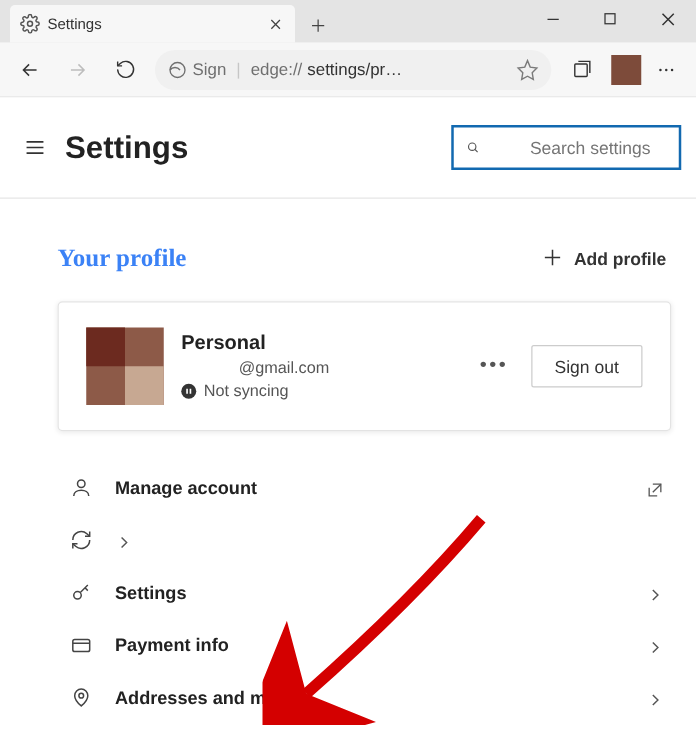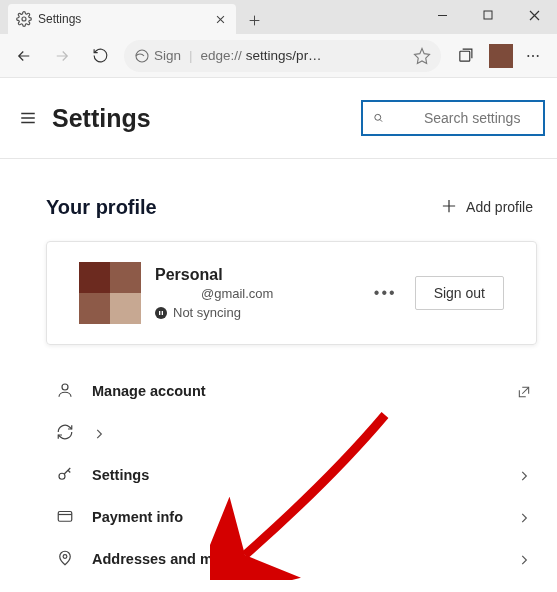--- a/index.html
+++ b/index.html
@@ -24,24 +24,24 @@
   .content { background: #fff; }
   .header-row { display: flex; align-items: center; padding: 22px 12px 16px 14px; gap: 10px; }
   .ham { width: 28px; height: 28px; display: flex; align-items: center; justify-content: center; color: #333; cursor: pointer; }
   .h-title { font-size: 25px; font-weight: 600; color: #222; flex: 1; }
   .search-wrap { width: 184px; height: 36px; border: 2px solid #1269b0; display: flex; align-items: center; padding: 0 10px; gap: 8px; }
   .search-wrap input { border: none; outline: none; font-size: 14px; width: 100%; background: transparent; margin-left: 32px; }
   .search-wrap .sicon { width: 16px; height: 16px; color: #555; }
   .divider { height: 1px; background: #e6e6e6; margin-top: 6px; }
   .section { padding: 36px 20px 0 46px; }
   .section-head { display: flex; align-items: center; margin-bottom: 22px; }
-  .section-title { font-size: 20px; font-weight: 600; color: #0f172a; flex: 1; }
-  .add-profile { display: flex; align-items: flex-start; gap: 10px; color: #333; font-size: 14px; cursor: pointer; padding: 4px 4px; }
+  .section-title { font-size: 20px; font-weight: 600; color: #3b82f6; flex: 1; font-family: Liberation Serif, serif; }
+  .add-profile { display: flex; align-items: flex-start; gap: 10px; color: #333; font-size: 14px; cursor: pointer; padding: 4px 4px; font-weight: bold; }
   .add-profile .plus { width: 14px; height: 14px; }
-  .card { border: 1px solid #e3e3e3; border-radius: 4px; box-shadow: 0 1px 4px rgba(0,0,0,0.08); padding: 20px 32px; display: flex; align-items: center; gap: 14px; }
+  .card { border: 1px solid #e3e3e3; border-radius: 4px; box-shadow: 0 1px 4px rgba(0,0,0,0.08); padding: 20px 22px; display: flex; align-items: center; gap: 14px; }
   .card-avatar { width: 62px; height: 62px; background: #8d5a48; position: relative; flex-shrink: 0; }
   .card-avatar::before { content: ""; position: absolute; left: 0; top: 0; width: 31px; height: 31px; background: #6c2a1f; }
   .card-avatar::after { content: ""; position: absolute; right: 0; bottom: 0; width: 31px; height: 31px; background: #c7a892; }
   .card-info { flex: 1; }
   .card-name { font-weight: 600; font-size: 16px; color: #222; margin-bottom: 2px; }
   .card-email { font-size: 13px; color: #555; margin-bottom: 4px; padding-left: 46px; }
   .card-sync { font-size: 13px; color: #555; display: flex; align-items: center; gap: 6px; }
   .sync-dot { width: 12px; height: 12px; border-radius: 50%; background: #333; display: flex; align-items: center; justify-content: center; color: #fff; font-size: 8px; }
   .card-actions { display: flex; align-items: center; gap: 18px; }
   .more-dots { font-size: 16px; color: #555; letter-spacing: 2px; cursor: pointer; }

